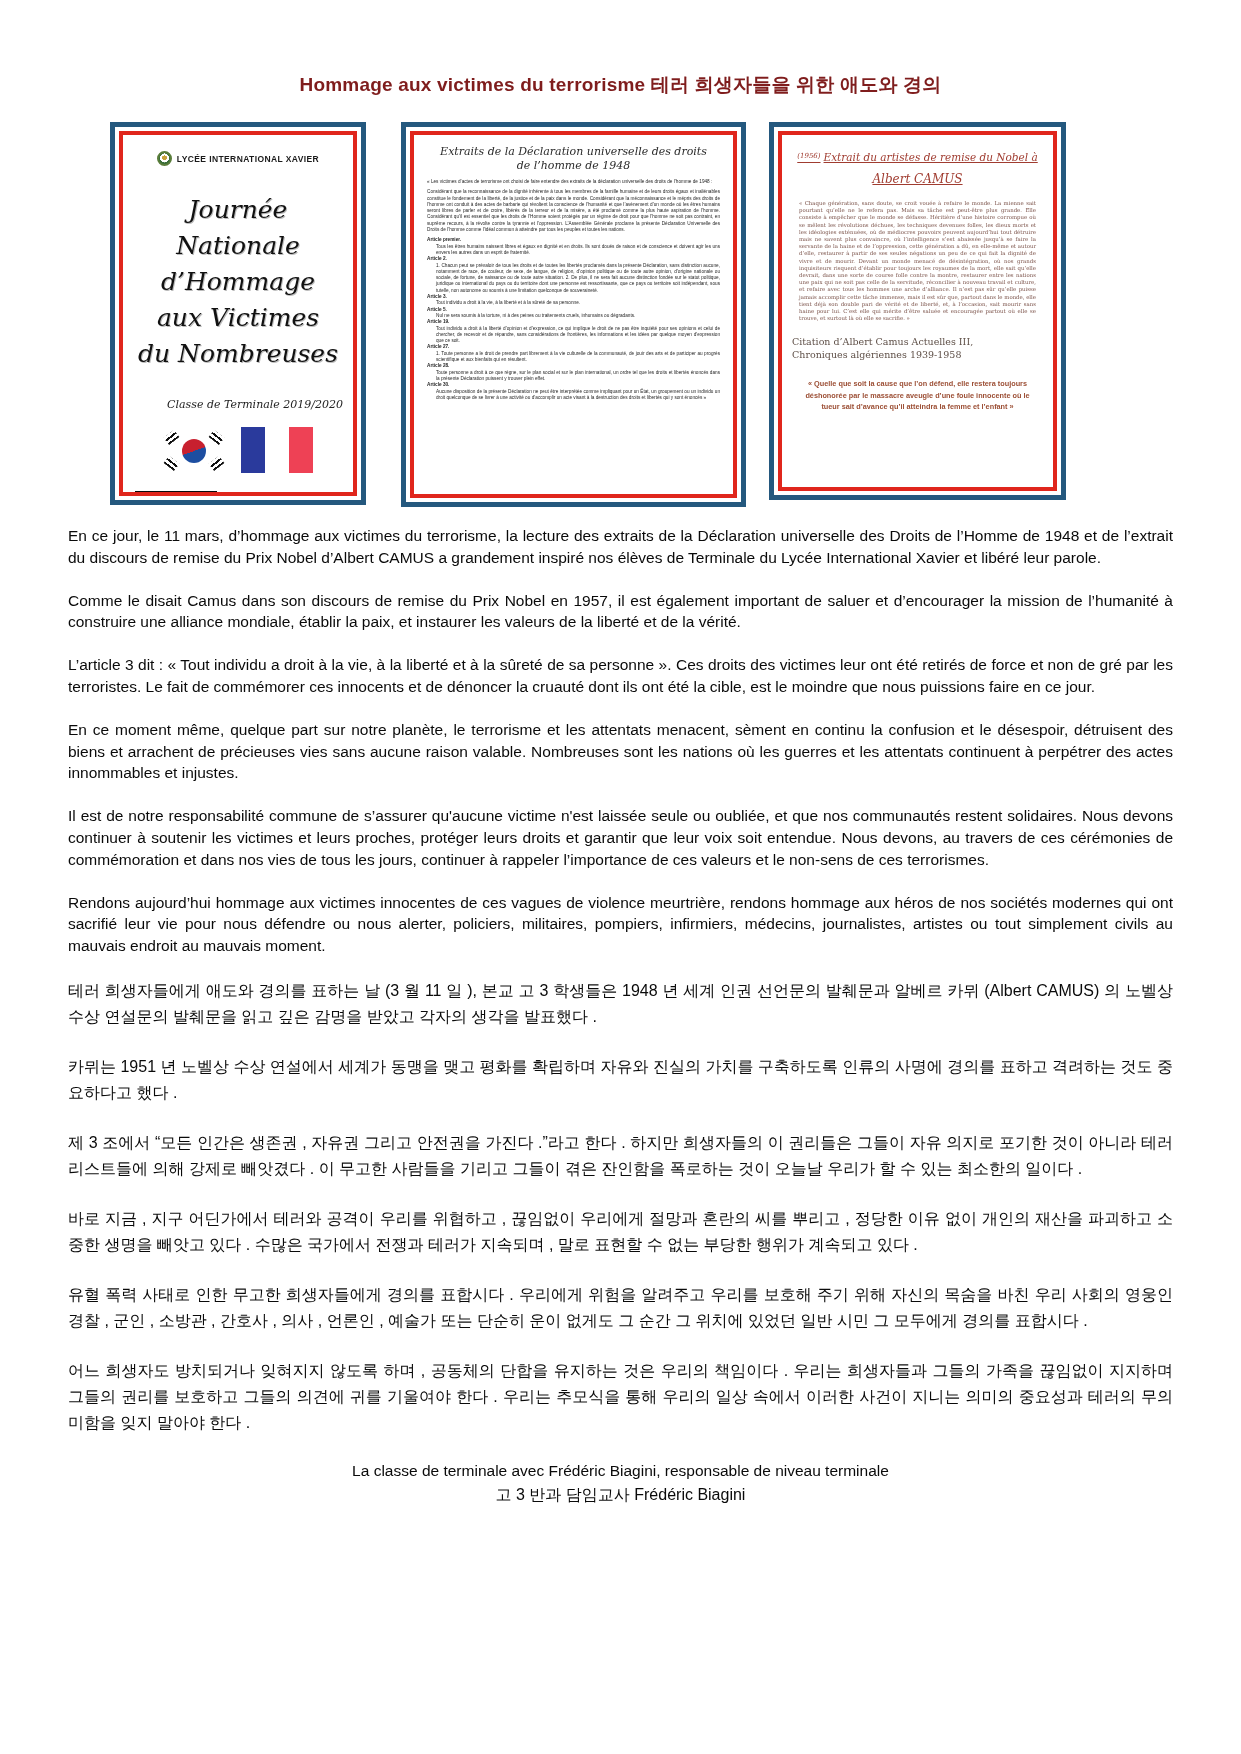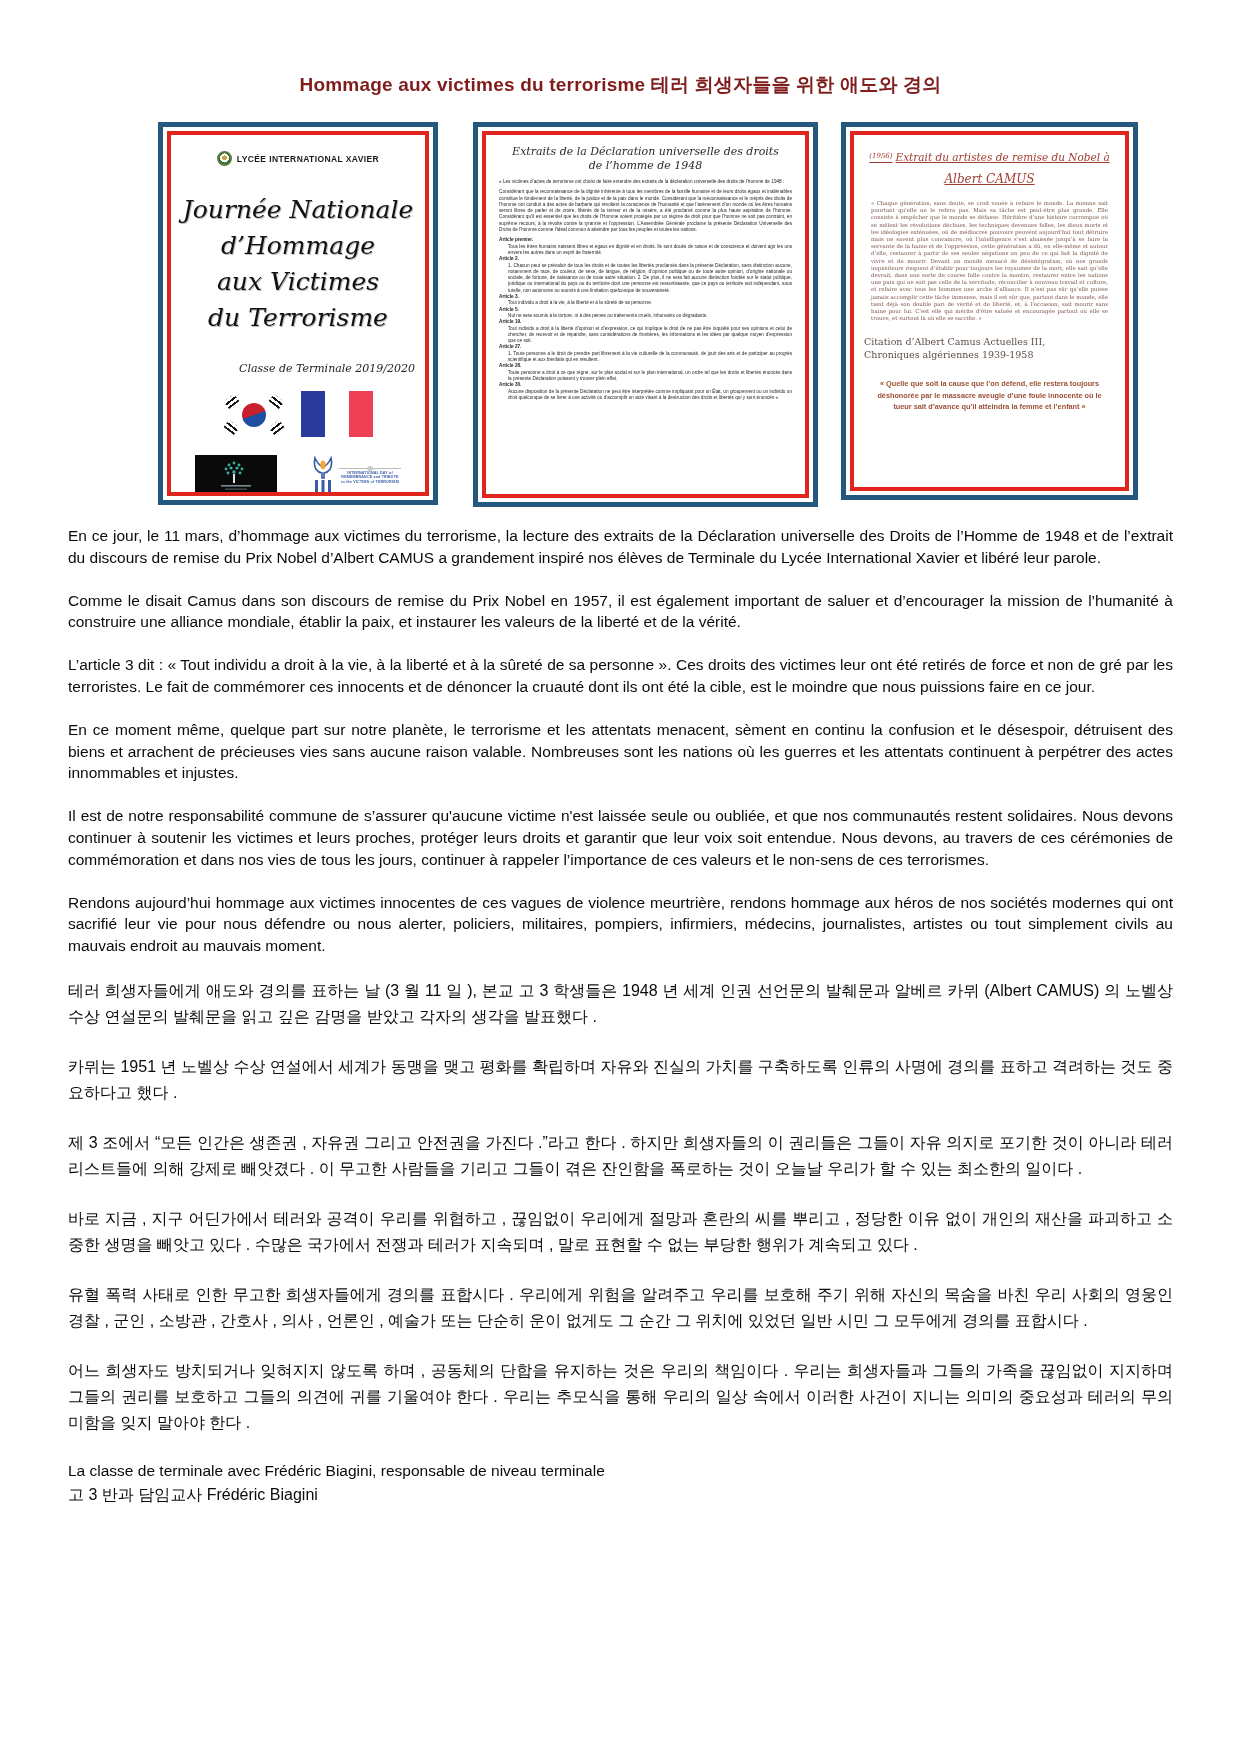--- a/index.html
+++ b/index.html
@@ -12,21 +12,21 @@
 
   .doc-title {
     text-align:center; color:#7f1d1d; font-size:19px; font-weight:bold;
     margin:0 0 24px 0; letter-spacing:.2px;
   }
 
   
   .posters { display:flex; margin-left:42px; margin-bottom:18px; }
   .poster { border:5px solid #24587e; background:#fff; padding:4px; flex-shrink:0; }
   .poster-inner { border:4px solid #e0261c; height:100%; overflow:hidden; background:#fff; }
-  #poster1 { width:280px; height:383px; margin-right:35px;margin-left:48px; }
+  #poster1 { width:256px; height:383px; margin-right:35px; }
   #poster2 { width:345px; height:385px; margin-right:23px; }
   #poster3 { width:297px; height:378px; }
 
   
   #poster1 .poster-inner { padding:16px 10px 0 10px; }
   .school-head { display:flex; align-items:center; justify-content:center; gap:5px; }
   .school-crest {
     width:15px; height:15px; border-radius:50%;
     border:2px solid #5a7d3a; background:radial-gradient(circle at 50% 45%, #c8a23c 0 30%, #ffffff 31% 55%, #3a6e3a 56%);
   }
@@ -75,21 +75,21 @@
   .camus-head .l2 { font-size:12px; line-height:17px; margin-top:6px; text-decoration:underline; }
   .camus-quote { margin:12px 7px 0 7px; font-family:"DejaVu Serif", serif; font-size:5.4px; line-height:7.2px;
     color:#7a5148; text-align:justify; }
   .camus-cite { margin-top:13px; font-family:"DejaVu Serif", serif; color:#5f5048; }
   .camus-cite div { font-size:9.5px; line-height:13px; }
   .camus-bottom { margin:17px 4px 0 4px; text-align:center; color:#9c4f35; font-size:7.3px; line-height:11.5px; font-weight:bold; }
 
   
   .fr { font-size:15.5px; line-height:21.8px; text-align:justify; margin:0 0 21px 0; color:#0a0a0a; }
   .ko { font-size:16px; line-height:26px; text-align:justify; margin:0 0 24px 0; color:#0a0a0a; }
-  .closing { text-align:left; margin-top:6px; }
+  .closing { text-align:center; margin-top:6px; }
   .closing .c-fr { font-size:15.5px; line-height:22px; }
   .closing .c-ko { font-size:16px; line-height:25px; }
 </style>
 </head>
 <body>
 
 <div class="page">
 
   <h1 class="doc-title">Hommage aux victimes du terrorisme 테러 희생자들을 위한 애도와 경의</h1>
 
@@ -98,21 +98,21 @@
     <div class="poster" id="poster1">
       <div class="poster-inner">
         <div class="school-head">
           <span class="school-crest"></span>
           <span class="school-name">LYCÉE INTERNATIONAL XAVIER</span>
         </div>
         <div class="script-title">
           <div>Journée Nationale</div>
           <div>d’Hommage</div>
           <div>aux Victimes</div>
-          <div>du Terrorisme</div>
+          <div>du Nombreuses</div>
         </div>
         <div class="classe-line">Classe de Terminale 2019/2020</div>
         <div class="flags">
           <div class="kr-flag">
             <span class="taeguk"></span>
             <span class="trigram tg1"></span>
             <span class="trigram tg2"></span>
             <span class="trigram tg3"></span>
             <span class="trigram tg4"></span>
           </div>

